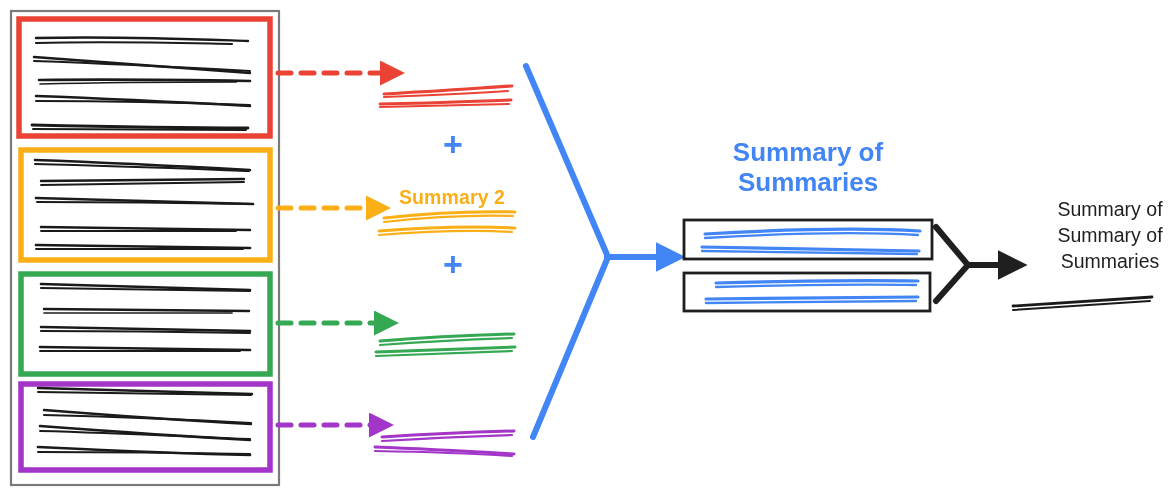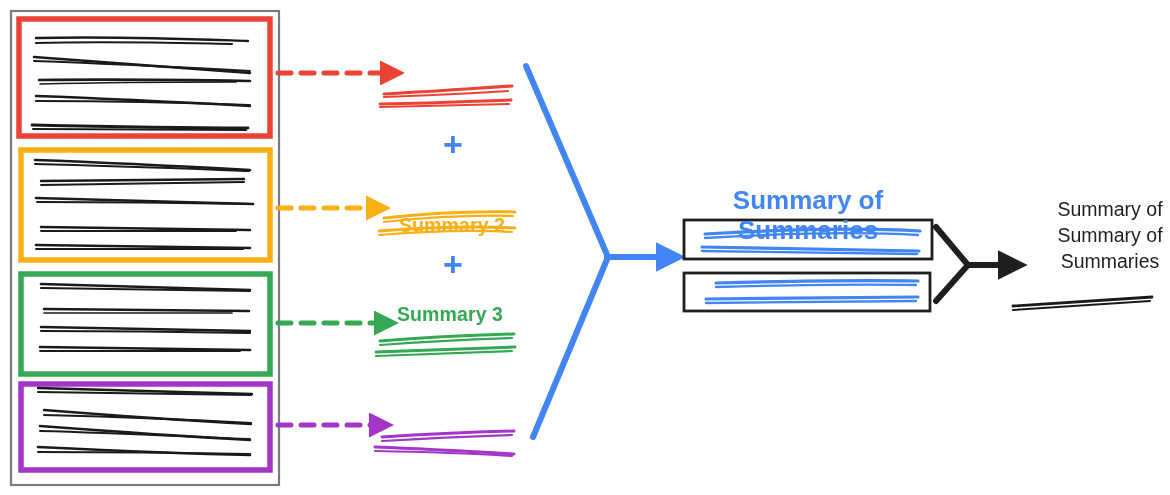--- a/index.html
+++ b/index.html
@@ -3,21 +3,21 @@
 <meta charset="utf-8">
 <style>
   html,body{margin:0;padding:0;background:#ffffff;}
   body{width:1170px;height:495px;overflow:hidden;
        font-family:"Liberation Sans","DejaVu Sans",sans-serif;}
   #stage{position:relative;width:1170px;height:495px;background:#fff;}
   #svgroot{position:absolute;left:0;top:0;width:1170px;height:495px;}
   .txt{position:absolute;white-space:nowrap;font-weight:600;}
   .sumlabel{font-size:19.5px;letter-spacing:.1px;}
   .sostitle{font-size:26px;font-weight:600;line-height:30px;text-align:center;
-            white-space:normal;width:250px;margin-top:48px;}
+            white-space:normal;width:250px;}
   .finaltitle{font-size:19.5px;font-weight:400;line-height:26px;text-align:center;
               white-space:normal;width:170px;color:#1f1f1f;}
 </style>
 </head>
 <body>
 
 <div id="stage">
 
   <svg id="svgroot" viewBox="0 0 1170 495">
     <defs>
@@ -145,22 +145,21 @@
 
     <path d="M936,227 L968,265 L936,301" fill="none" stroke="#1F1F1F" stroke-width="6" stroke-linejoin="round" stroke-linecap="round"></path>
     <line x1="964" y1="265" x2="1006" y2="265" stroke="#1F1F1F" stroke-width="6" marker-end="url(#ah-black)"></line>
 
     <g stroke="#1a1a1a" fill="none" stroke-linecap="round">
       <path d="M1013,306 C1070,302 1120,299 1152,297" stroke-width="2.8"></path>
       <path d="M1013,310 C1070,306 1120,303 1150,301" stroke-width="2.0"></path>
     </g>
   </svg>
 
-  <div class="txt sumlabel" style="left:399px;top:186px;color:#FBAF17;margin-top:28px;">Summary 2</div>
-  <div class="txt sumlabel" style="left:397px;top:303px;color:#34A853;">Summary 3</div>
+  <div class="txt sumlabel" style="left:399px;top:186px;color:#FBAF17;">Summary 2</div>
 
   <div class="txt" style="left:443px;top:125px;color:#4285F4;font-size:34px;font-weight:700;">+</div>
   <div class="txt" style="left:443px;top:245px;color:#4285F4;font-size:34px;font-weight:700;">+</div>
 
   <div class="txt sostitle" style="left:683px;top:137px;color:#4285F4;">Summary of Summaries</div>
 
   <div class="txt finaltitle" style="left:1025px;top:196px;">Summary of Summary of Summaries</div>
 
 </div>
 

